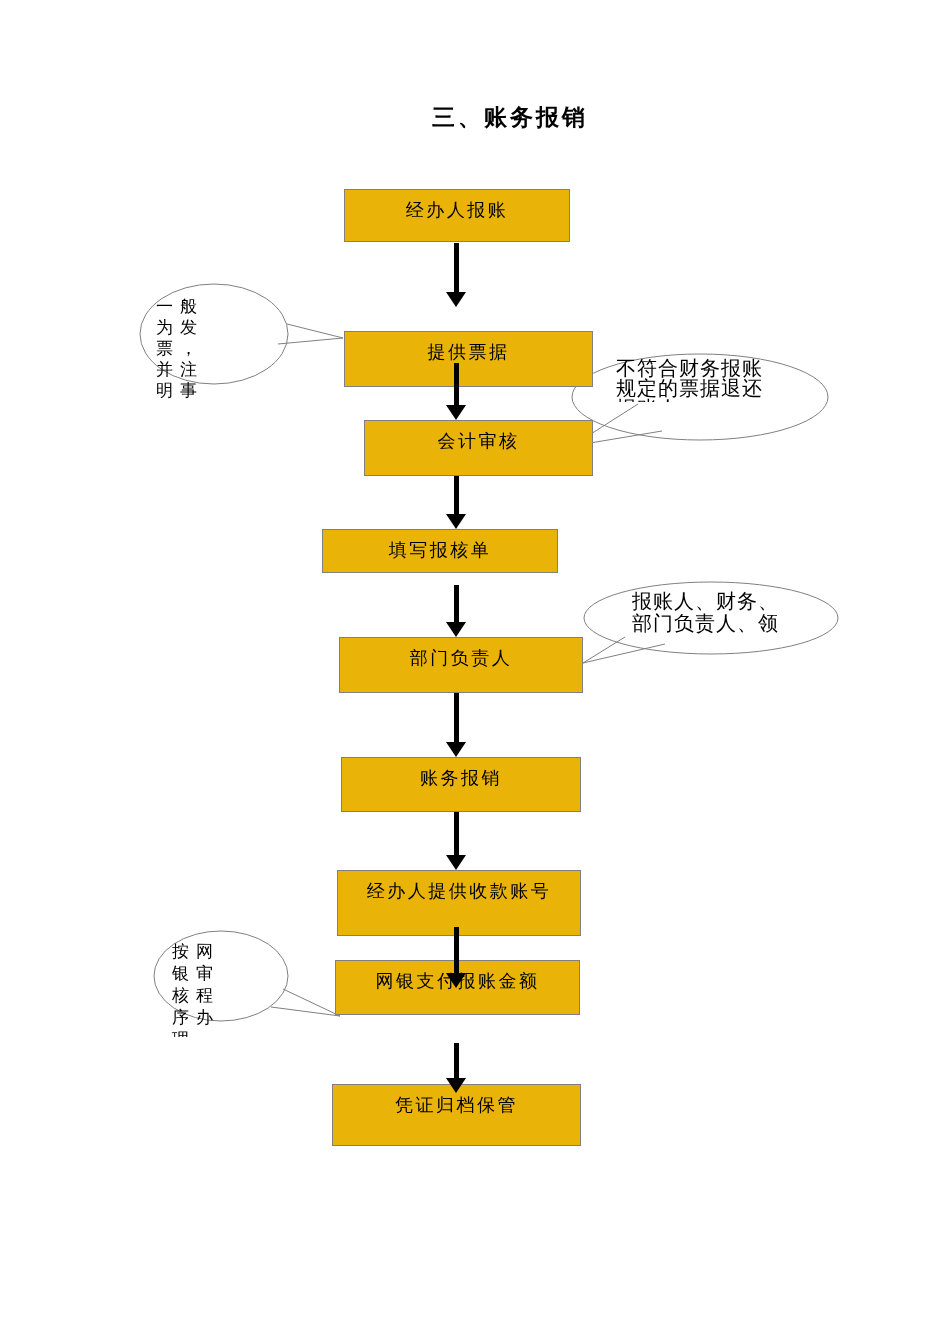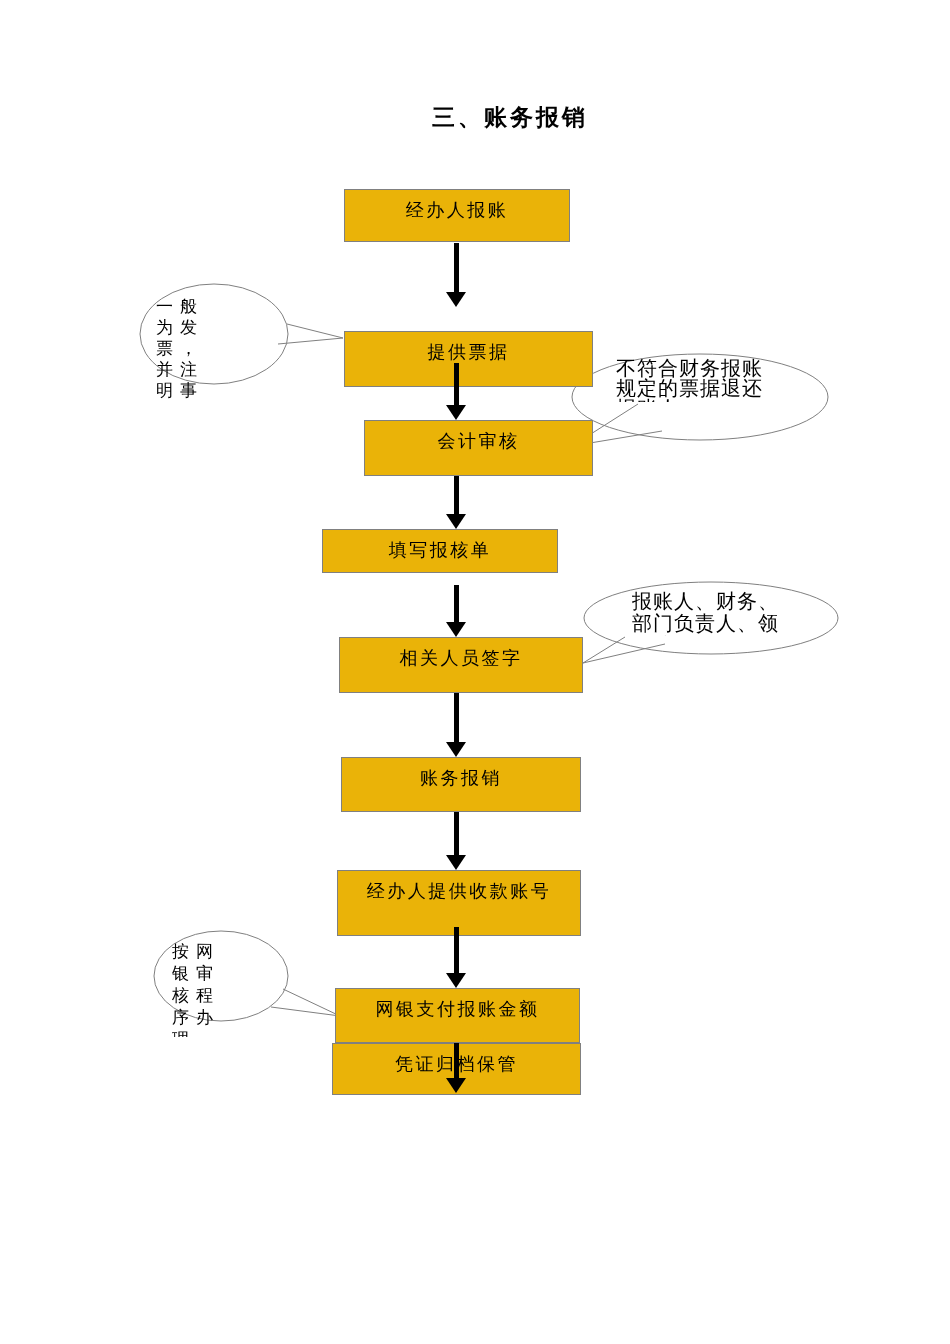--- a/index.html
+++ b/index.html
@@ -49,25 +49,25 @@
 
   <div class="callout-text v" style="left:156px;top:296px;width:50px;height:105px;line-height:21px;">一般为发票，并注明事由</div>
   <div class="callout-text h" style="left:616px;top:358px;width:162px;height:44px;line-height:20px;">不符合财务报账规定的票据退还报账人。</div>
   <div class="callout-text h" style="left:632px;top:590px;width:162px;height:46px;line-height:22px;">报账人、财务、部门负责人、领导分别签</div>
   <div class="callout-text v" style="left:172px;top:941px;width:50px;height:96px;line-height:22px;">按网银审核程序办理</div>
 
   <div class="box" style="left:344px;top:189px;width:226px;height:53px;">经办人报账</div>
   <div class="box" style="left:344px;top:307px;width:249px;height:56px;margin-top:24px;">提供票据</div>
   <div class="box" style="left:364px;top:420px;width:229px;height:56px;">会计审核</div>
   <div class="box" style="left:322px;top:529px;width:236px;height:44px;font-family:Liberation Serif, serif;">填写报核单</div>
-  <div class="box" style="left:339px;top:637px;width:244px;height:56px;">相关人员签字</div>
+  <div class="box" style="left:339px;top:637px;width:244px;height:56px;">部门负责人</div>
   <div class="box" style="left:341px;top:757px;width:240px;height:55px;">账务报销</div>
   <div class="box" style="left:337px;top:870px;width:244px;height:66px;">经办人提供收款账号</div>
-  <div class="box" style="left:335px;top:988px;width:245px;height:55px;text-align:center;">网银支付报账金额</div>
-  <div class="box" style="left:332px;top:1043px;width:249px;height:52px;">凭证归档保管</div>
+  <div class="box" style="left:335px;top:960px;width:245px;height:55px;text-align:center;">网银支付报账金额</div>
+  <div class="box" style="left:332px;top:1084px;width:249px;height:62px;">凭证归档保管</div>
 
   <div class="arrow" style="left:446px;top:243px;height:64px;">
     <div class="shaft"></div>
     <div class="head"></div>
   </div>
   <div class="arrow" style="left:446px;top:363px;height:57px;">
     <div class="shaft"></div>
     <div class="head"></div>
   </div>
   <div class="arrow" style="left:446px;top:476px;height:53px;">

